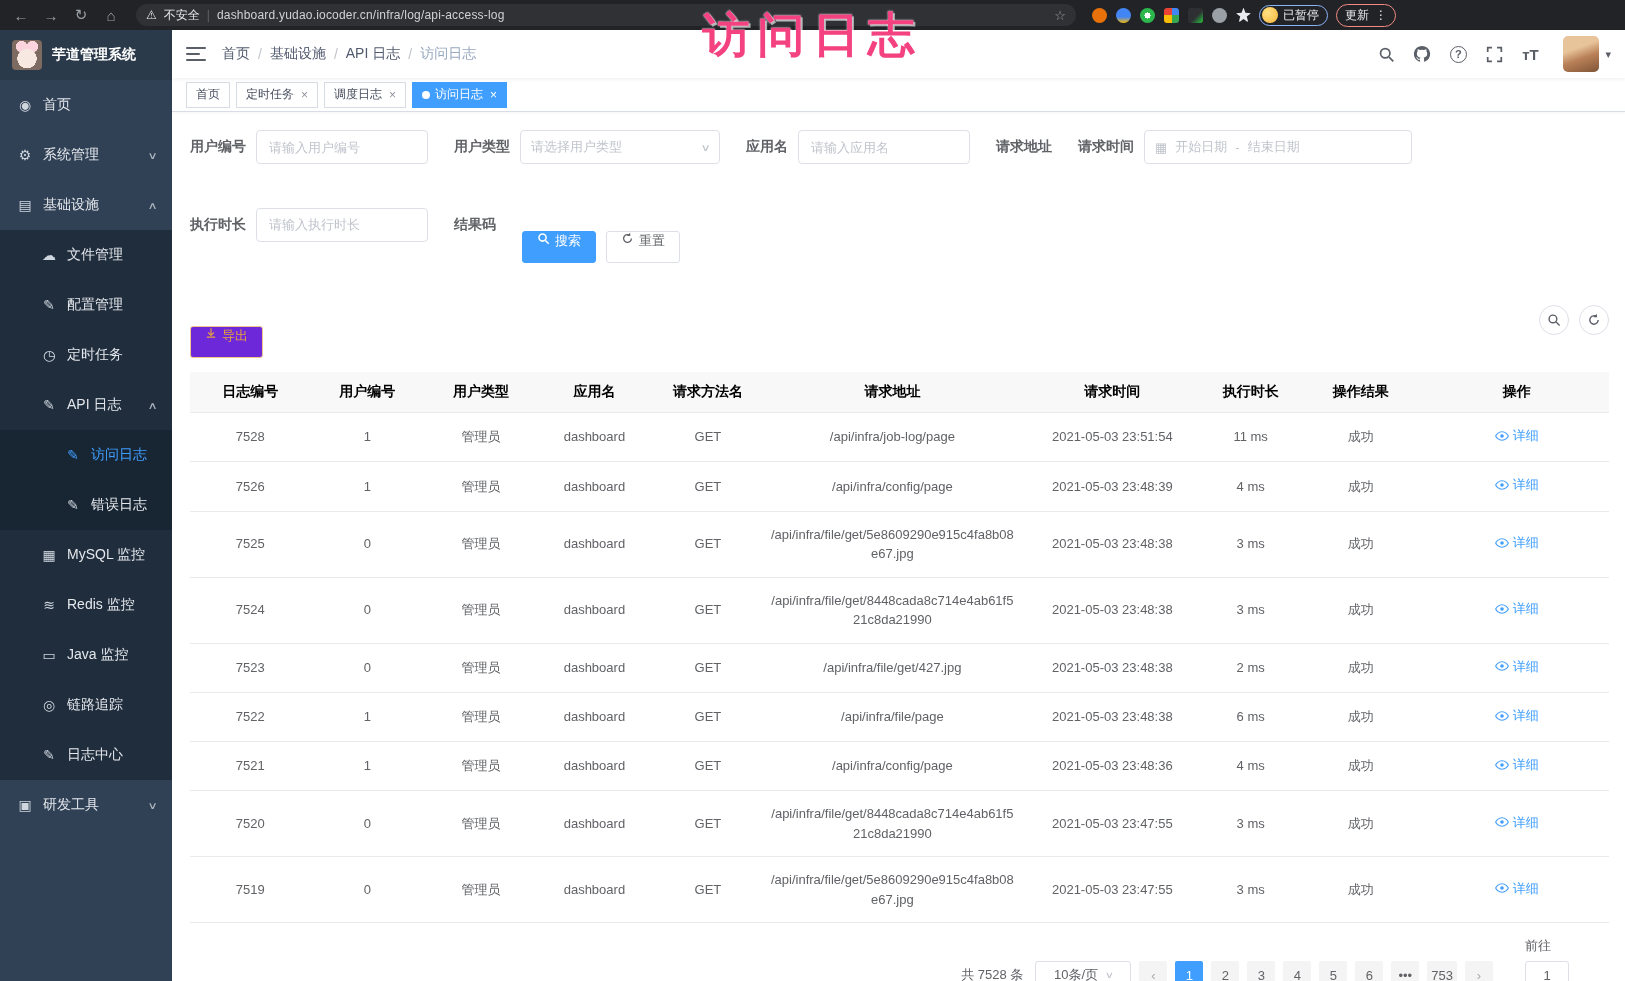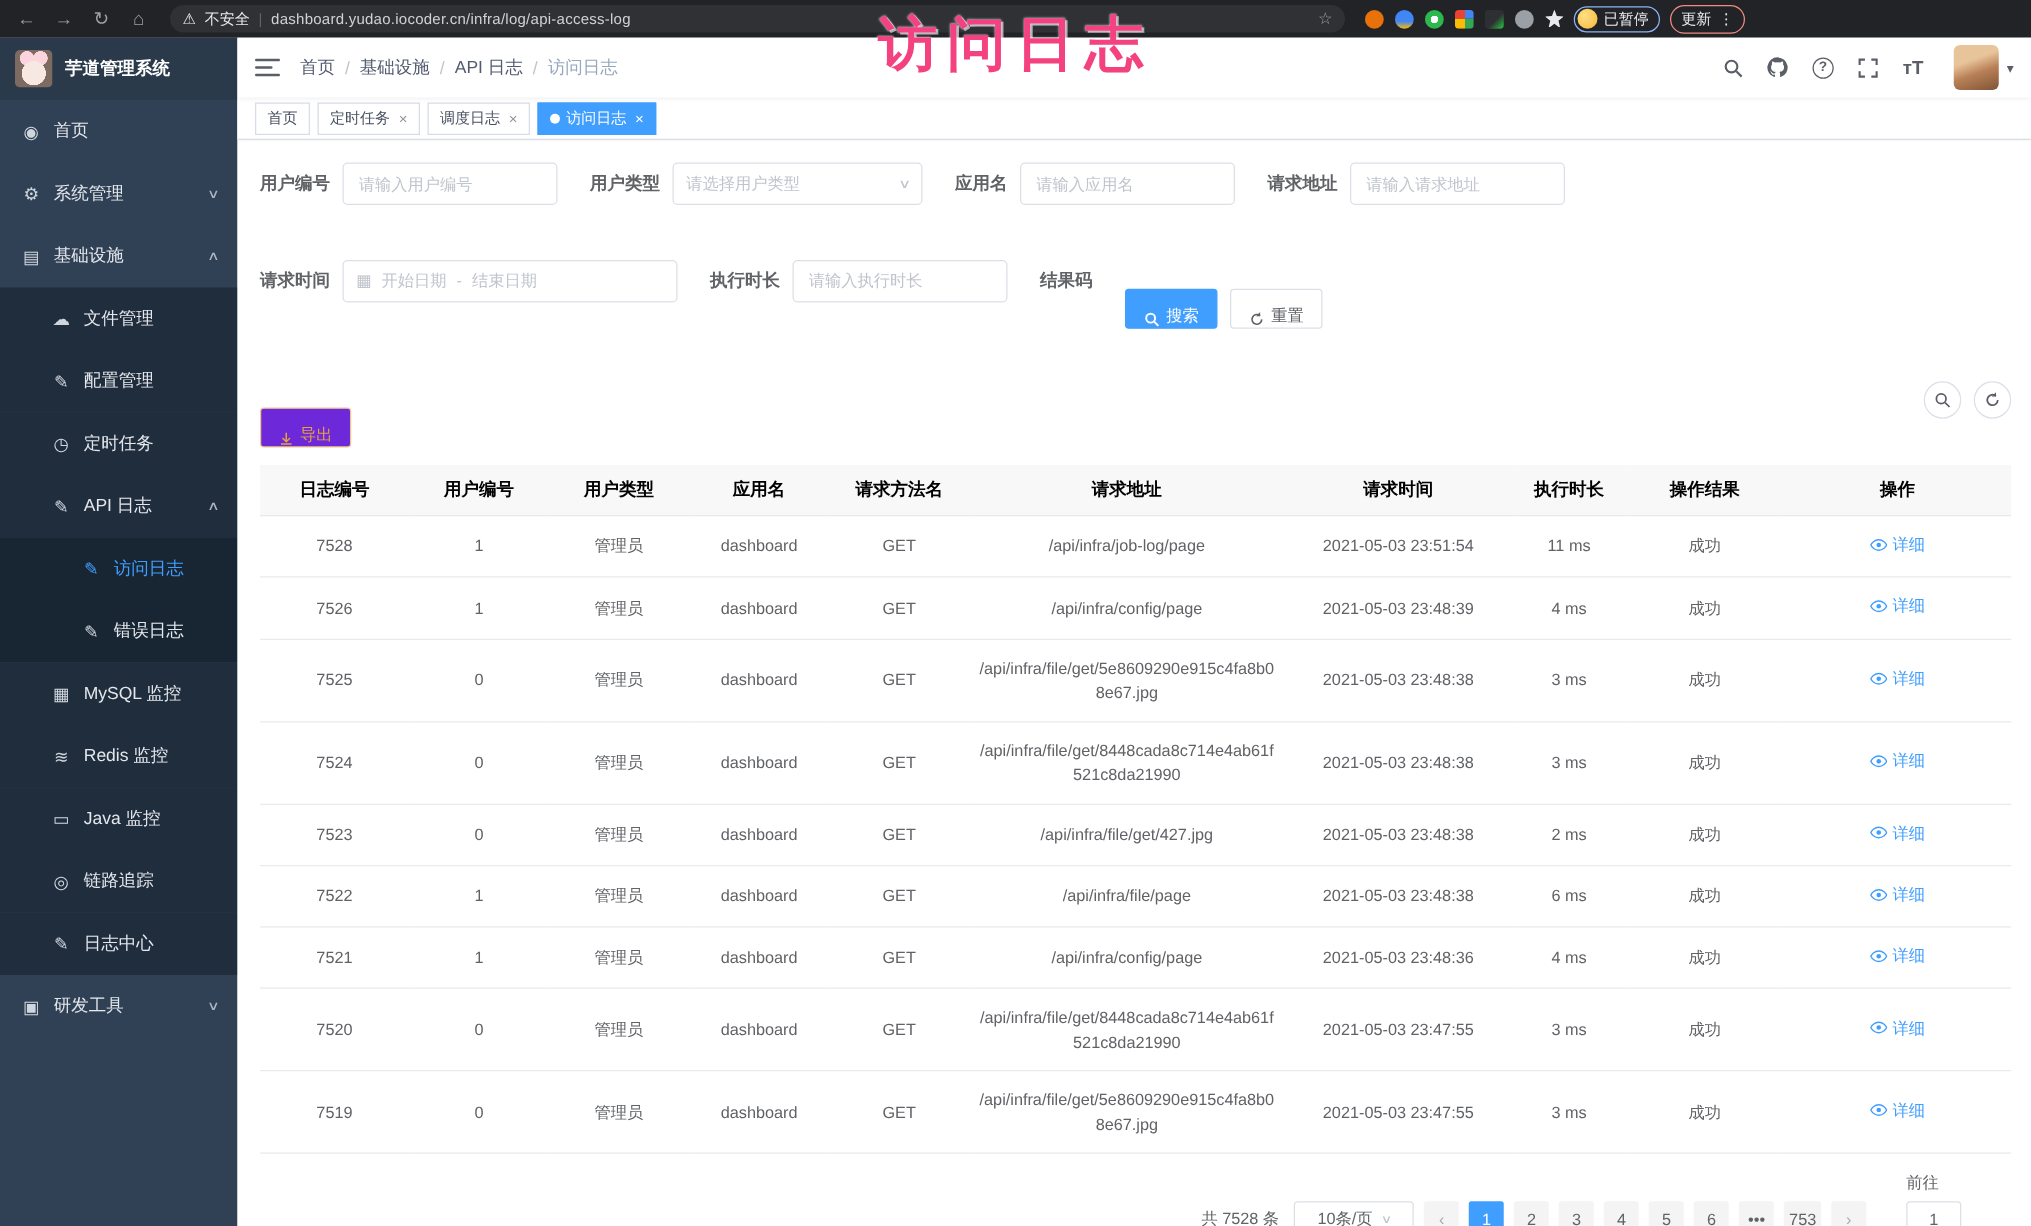--- a/index.html
+++ b/index.html
@@ -22,21 +22,21 @@
   .paused-pill { display:flex; align-items:center; gap:5px; border:1px solid #8ab4f8; border-radius:12px; padding:1px 8px 1px 2px; color:#e8eaed; font-size:12px; }
   .emoji-face { width:16px; height:16px; border-radius:50%; background:radial-gradient(circle at 35% 35%, #ffe082, #f6b73c); }
   .update-pill { display:flex; align-items:center; gap:6px; border:1px solid #f28b82; border-radius:12px; padding:2px 8px; color:#e8eaed; font-size:12px; }
   .kebab { color:#e8eaed; }
 
   
   .watermark { position:absolute; top:4px; left:50%; transform:translateX(-50%); z-index:50; font-size:47px; font-weight:700; color:#f4417f; letter-spacing:8px; text-shadow:0 0 2px #fff, 2px 2px 0 rgba(255,255,255,.6); pointer-events:none; }
 
   
   .app { display:flex; height:951px; }
-  .sidebar { width:190px; background:#304156; color:#e4e7ec; flex-shrink:0; display:flex; flex-direction:column; }
+  .sidebar { width:172px; background:#304156; color:#e4e7ec; flex-shrink:0; display:flex; flex-direction:column; }
   .logo-bar { height:50px; background:#2b3a4a; display:flex; align-items:center; gap:10px; padding:0 12px; }
   .logo-img { width:30px; height:30px; border-radius:4px; background:
       radial-gradient(circle at 50% 62%, #f7e9e2 0 40%, transparent 41%),
       radial-gradient(circle at 32% 22%, #fbd4dd 0 18%, transparent 19%),
       radial-gradient(circle at 68% 22%, #fbd4dd 0 18%, transparent 19%),
       #7d6a60; }
   .logo-title { font-size:14px; font-weight:700; color:#fff; white-space:nowrap; }
   .menu { flex:1; overflow:hidden; font-size:14px; }
   .menu-item { height:50px; display:flex; align-items:center; gap:9px; padding:0 16px; cursor:pointer; color:#e4e7ec; }
   .menu-item.level2 { padding-left:40px; background:#1f2d3d; }
@@ -80,21 +80,21 @@
   .filter-form { display:flex; flex-wrap:wrap; column-gap:26px; row-gap:22px; align-items:center; margin-bottom:18px; }
   .f-item { display:flex; align-items:center; gap:10px; }
   .f-label { font-size:14px; font-weight:700; color:#606266; white-space:nowrap; }
   .f-input { width:172px; height:34px; border:1px solid #dcdfe6; border-radius:4px; padding:0 12px; font-size:13px; color:#606266; font-family:inherit; }
   .f-input::placeholder { color:#c0c4cc; }
   .f-select { width:200px; height:34px; border:1px solid #dcdfe6; border-radius:4px; padding:0 10px; display:flex; align-items:center; color:#c0c4cc; font-size:13px; cursor:pointer; }
   .f-select .sel-caret { margin-left:auto; font-size:10px; color:#c0c4cc; transform:scaleX(1.4); }
   .f-range { width:268px; height:34px; border:1px solid #dcdfe6; border-radius:4px; padding:0 10px; display:flex; align-items:center; gap:8px; color:#c0c4cc; font-size:13px; cursor:pointer; }
   .cal-glyph { font-size:13px; color:#c0c4cc; }
   .range-sep { color:#c0c4cc; }
-  .btn { height:32px; border-radius:3px; border:1px solid #dcdfe6; background:#fff; color:#606266; font-size:13px; display:inline-flex; align-items:flex-end; gap:5px; padding:0 14px; cursor:pointer; font-family:inherit;margin-top:45px; }
+  .btn { height:32px; border-radius:3px; border:1px solid #dcdfe6; background:#fff; color:#606266; font-size:13px; display:inline-flex; align-items:flex-start; gap:5px; padding:0 14px; cursor:pointer; font-family:inherit;margin-top:45px; }
   .btn-primary { background:#409eff; border-color:#409eff; color:#fff; }
   .btn-warning-plain { background:#6d28d9; border-color:#f0c78a; color:#e6a23c; font-weight:400; }
   .btn svg { display:block; }
   .form-btns { display:flex; gap:10px; }
 
   .toolbar-row { display:flex; align-items:center; margin-bottom:14px; }
   .tool-circles { margin-left:auto; display:flex; gap:10px; }
   .circle-btn { width:30px; height:30px; border-radius:50%; border:1px solid #dcdfe6; background:#fff; display:flex; align-items:center; justify-content:center; cursor:pointer; color:#5a5e66; }
 
   
@@ -307,21 +307,20 @@
             <span>请选择用户类型</span>
             <span class="sel-caret">∨</span>
           </div>
         </div>
         <div class="f-item">
           <span class="f-label">应用名</span>
           <input class="f-input" placeholder="请输入应用名" style="">
         </div>
         <div class="f-item">
           <span class="f-label">请求地址</span>
-          <input class="f-input" placeholder="请输入请求地址" style="">
         </div>
         <div class="f-item">
           <span class="f-label">请求时间</span>
           <div class="f-range">
             <span class="cal-glyph">▦</span>
             <span>开始日期</span>
             <span class="range-sep">-</span>
             <span>结束日期</span>
           </div>
         </div>

